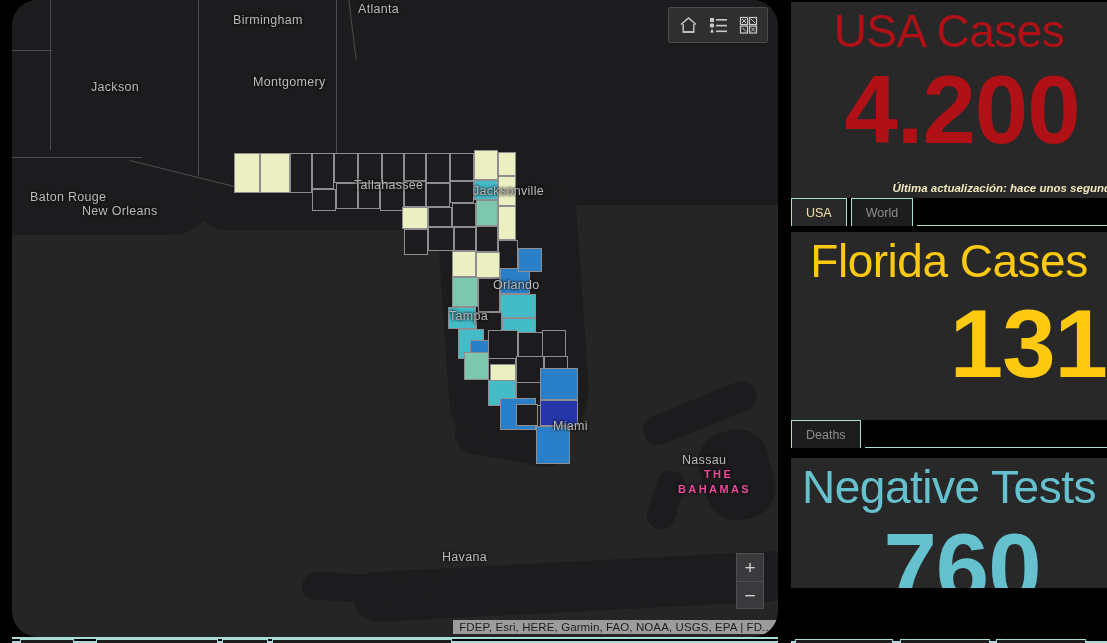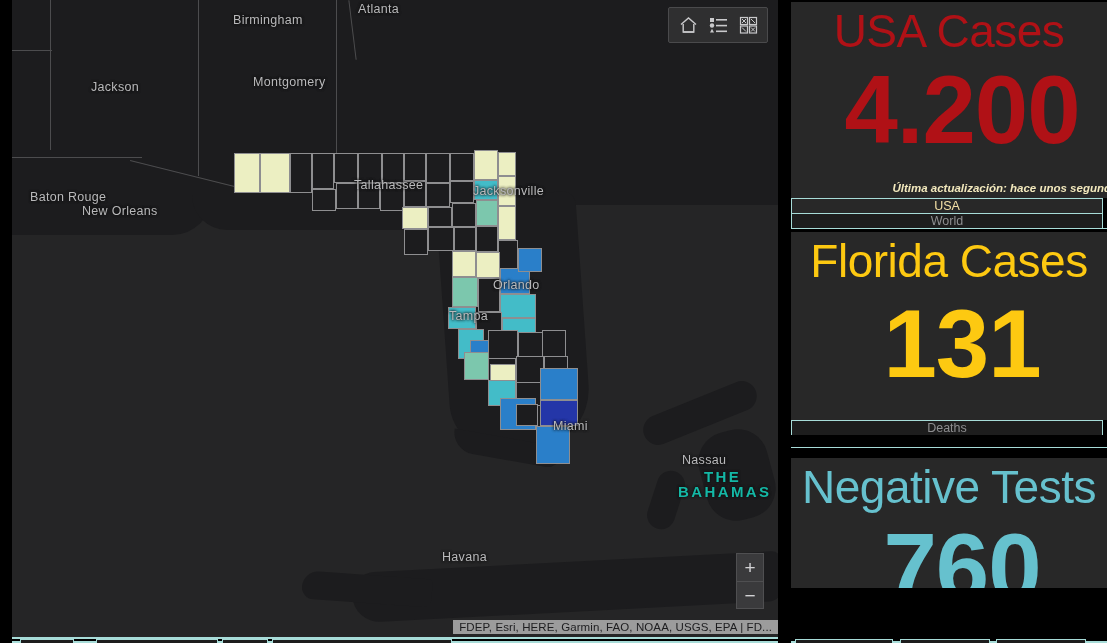--- a/index.html
+++ b/index.html
@@ -6,32 +6,32 @@
   html, body {
     width: 1107px; height: 643px;
     background: #000; overflow: hidden;
     font-family: "Liberation Sans", sans-serif;
   }
   #app { position: relative; width: 1107px; height: 643px; background: #000; }
 
   
   #map-panel {
     position: absolute; left: 12px; top: 0; width: 766px; height: 637px;
-    background: #252526; overflow: hidden;
+    background: #252526; overflow: hidden; border-radius: 26px;
   }
   #map-canvas { position: absolute; inset: 0; }
   .landmass { position: absolute; background: #1c1c1e; }
   .state-line { position: absolute; background: #4c4c4e; }
   .map-label {
     position: absolute; color: #b9b9bb; font-size: 12.5px;
     white-space: nowrap; letter-spacing: .3px;
     text-shadow: 0 0 3px #111, 0 0 3px #111;
   }
   .map-label.country {
-    color: #14b8a6; font-size: 15px; font-weight: bold; letter-spacing: 2.4px;
+    color: #ec4899; font-size: 11px; font-weight: bold; letter-spacing: 2.4px;
   }
   .county { position: absolute; border: 0.6px solid #8e8e90; }
 
   
   #map-toolbar {
     position: absolute; right: 10px; top: 7px;
     display: flex; background: #2f2f30; border: 1px solid #4a4a4c;
     border-radius: 2px; padding: 3px 4px; z-index: 20;
   }
   .tool-btn {
@@ -78,37 +78,37 @@
   }
   #usa-title   { font-size: 46px; color: #b01116; margin-top: 2px; }
   #fl-title    { font-size: 46px; color: #fdc911; margin-top: 2px; }
   #neg-title   { font-size: 46px; color: #66c1ce; margin-top: 2px; }
 
   .kpi-value {
     text-align: center; white-space: nowrap; font-weight: bold;
     letter-spacing: -1px; line-height: .95; padding-left: 26px;
   }
   #usa-value { font-size: 96px; color: #b01116; margin-top: 6px; }
-  #fl-value  { font-size: 96px; color: #fdc911; margin-top: 10px; }
+  #fl-value  { font-size: 96px; color: #fdc911; margin-top: 10px; text-align: right; }
   #neg-value { font-size: 96px; color: #66c1ce; margin-top: 8px; }
 
   .kpi-footnote {
     position: absolute; right: 0; white-space: nowrap;
     color: #f3e9bd; font-size: 11.5px;
   }
   #usa-updated { bottom: 4px; font-style: italic; font-weight: bold; right: -4px; }
   #neg-footnote {
     bottom: 2px; left: 0; right: 0; text-align: center;
     font-weight: bold; color: #f3e9bd; font-size: 11.5px;
   }
 
   
   .tabstrip {
     position: absolute; left: 791px; width: 316px; height: 28px;
-    display: flex; align-items: stretch; z-index: 6; flex-direction: column;
+    display: flex; align-items: stretch; z-index: 6;
   }
   #tabs-usa { top: 198px; }
   #tabs-fl  { top: 420px; }
   .tab {
     display: flex; align-items: center; justify-content: center;
     padding: 0 14px; font-size: 12.5px; cursor: pointer;
     white-space: nowrap; font-family: "Liberation Sans", sans-serif;
   }
   .tab.active {
     background: #282828; color: #f3e0a6;

